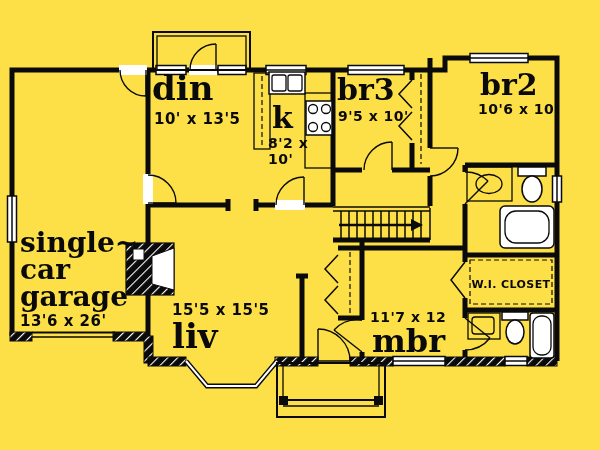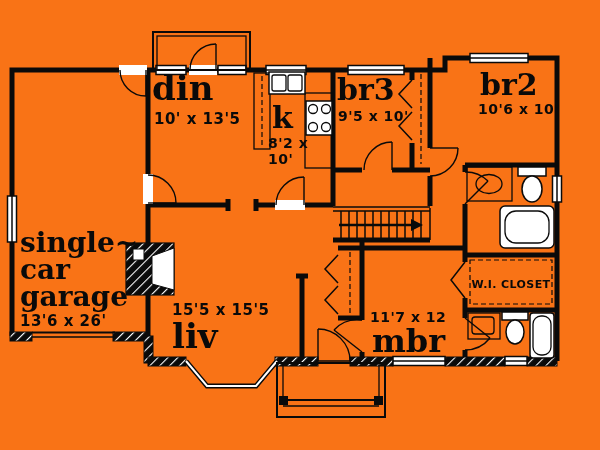--- a/index.html
+++ b/index.html
@@ -1,16 +1,16 @@
 <!DOCTYPE html>
 <html><head>
 <meta charset="utf-8">
 <style>
   html,body{margin:0;padding:0;background:#ffffff;}
-  .stage{position:relative;width:600px;height:450px;background:#f97316;overflow:hidden;}
+  .stage{position:relative;width:600px;height:450px;background:#fde047;overflow:hidden;}
   svg{display:block;}
   .rn{font-family:"DejaVu Serif",serif;font-weight:bold;fill:#0a0a0a;}
   .dim{font-family:"DejaVu Sans",sans-serif;font-weight:bold;fill:#0a0a0a;letter-spacing:.5px;}
   .cap{font-family:"DejaVu Sans",sans-serif;font-weight:bold;fill:#0a0a0a;letter-spacing:.4px;}
   .wall{stroke:#0a0a0a;stroke-width:5;fill:none;}
   .thin{stroke:#0a0a0a;stroke-width:1.5;fill:none;}
   .thin2{stroke:#0a0a0a;stroke-width:2;fill:none;}
   .fix{stroke:#0a0a0a;stroke-width:1.5;fill:#ffffff;}
   .fixn{stroke:#0a0a0a;stroke-width:1.3;fill:none;}
   .dash{stroke:#0a0a0a;stroke-width:1.2;fill:none;stroke-dasharray:5 3;}

